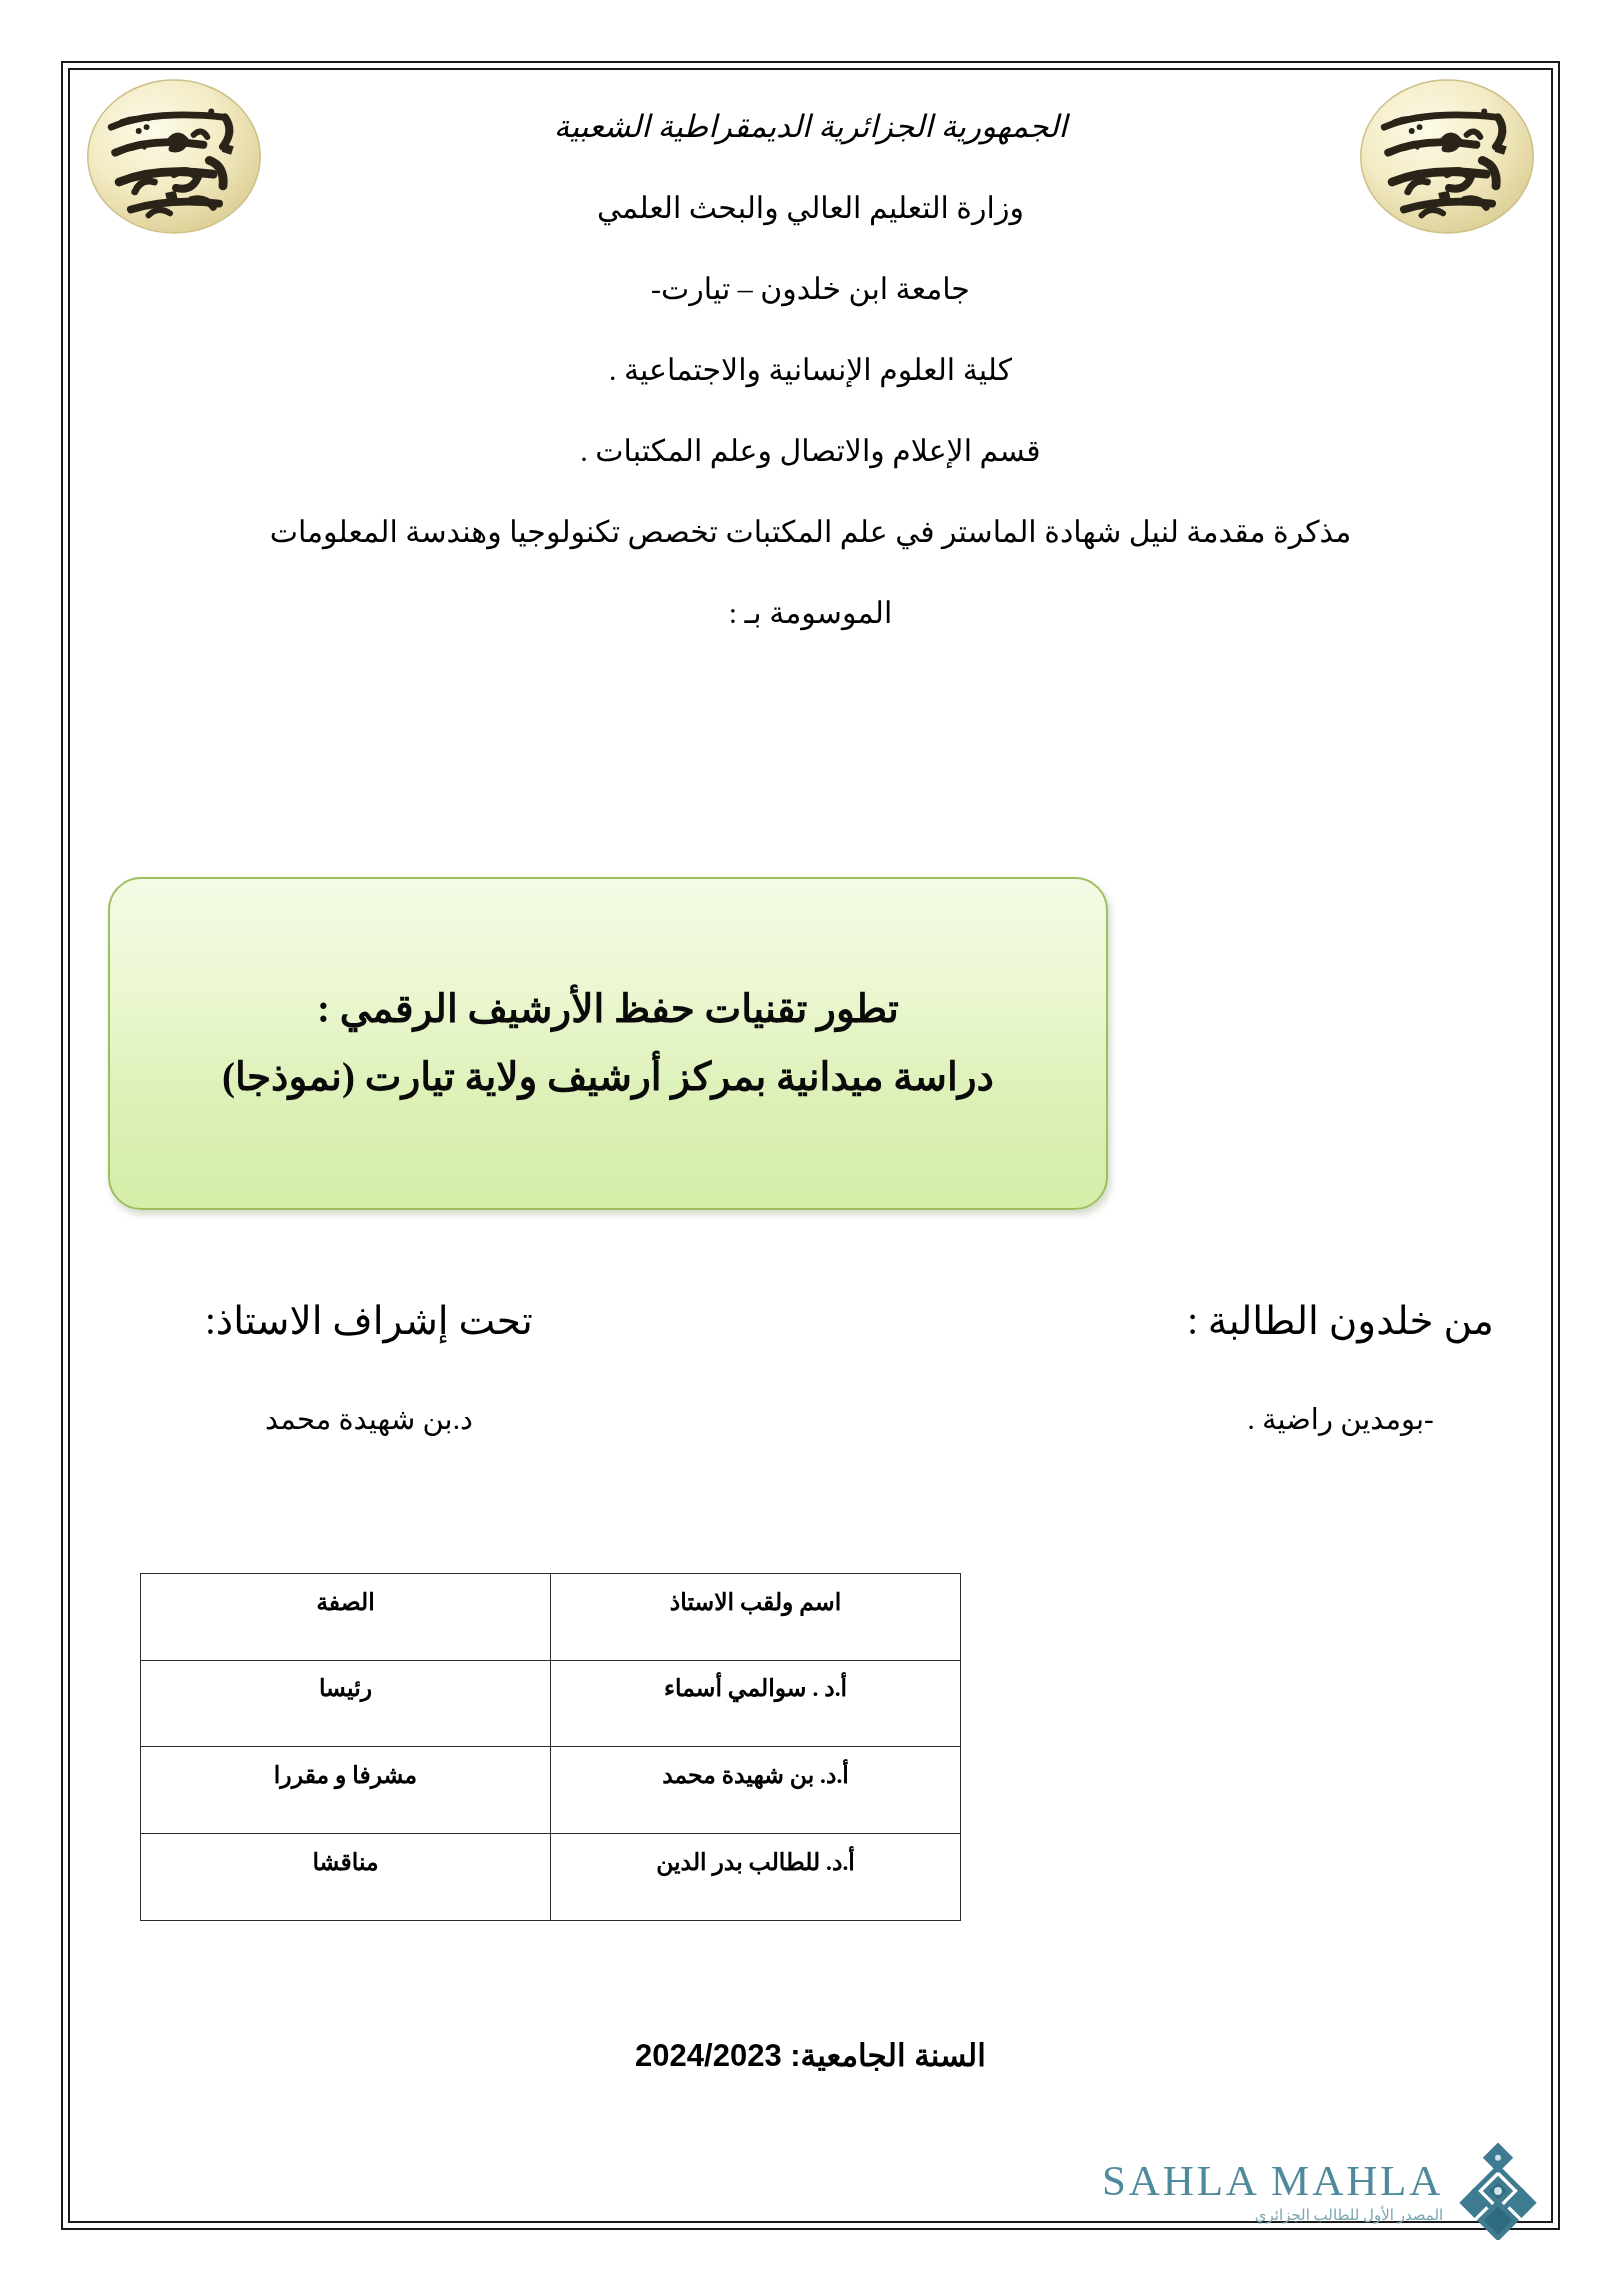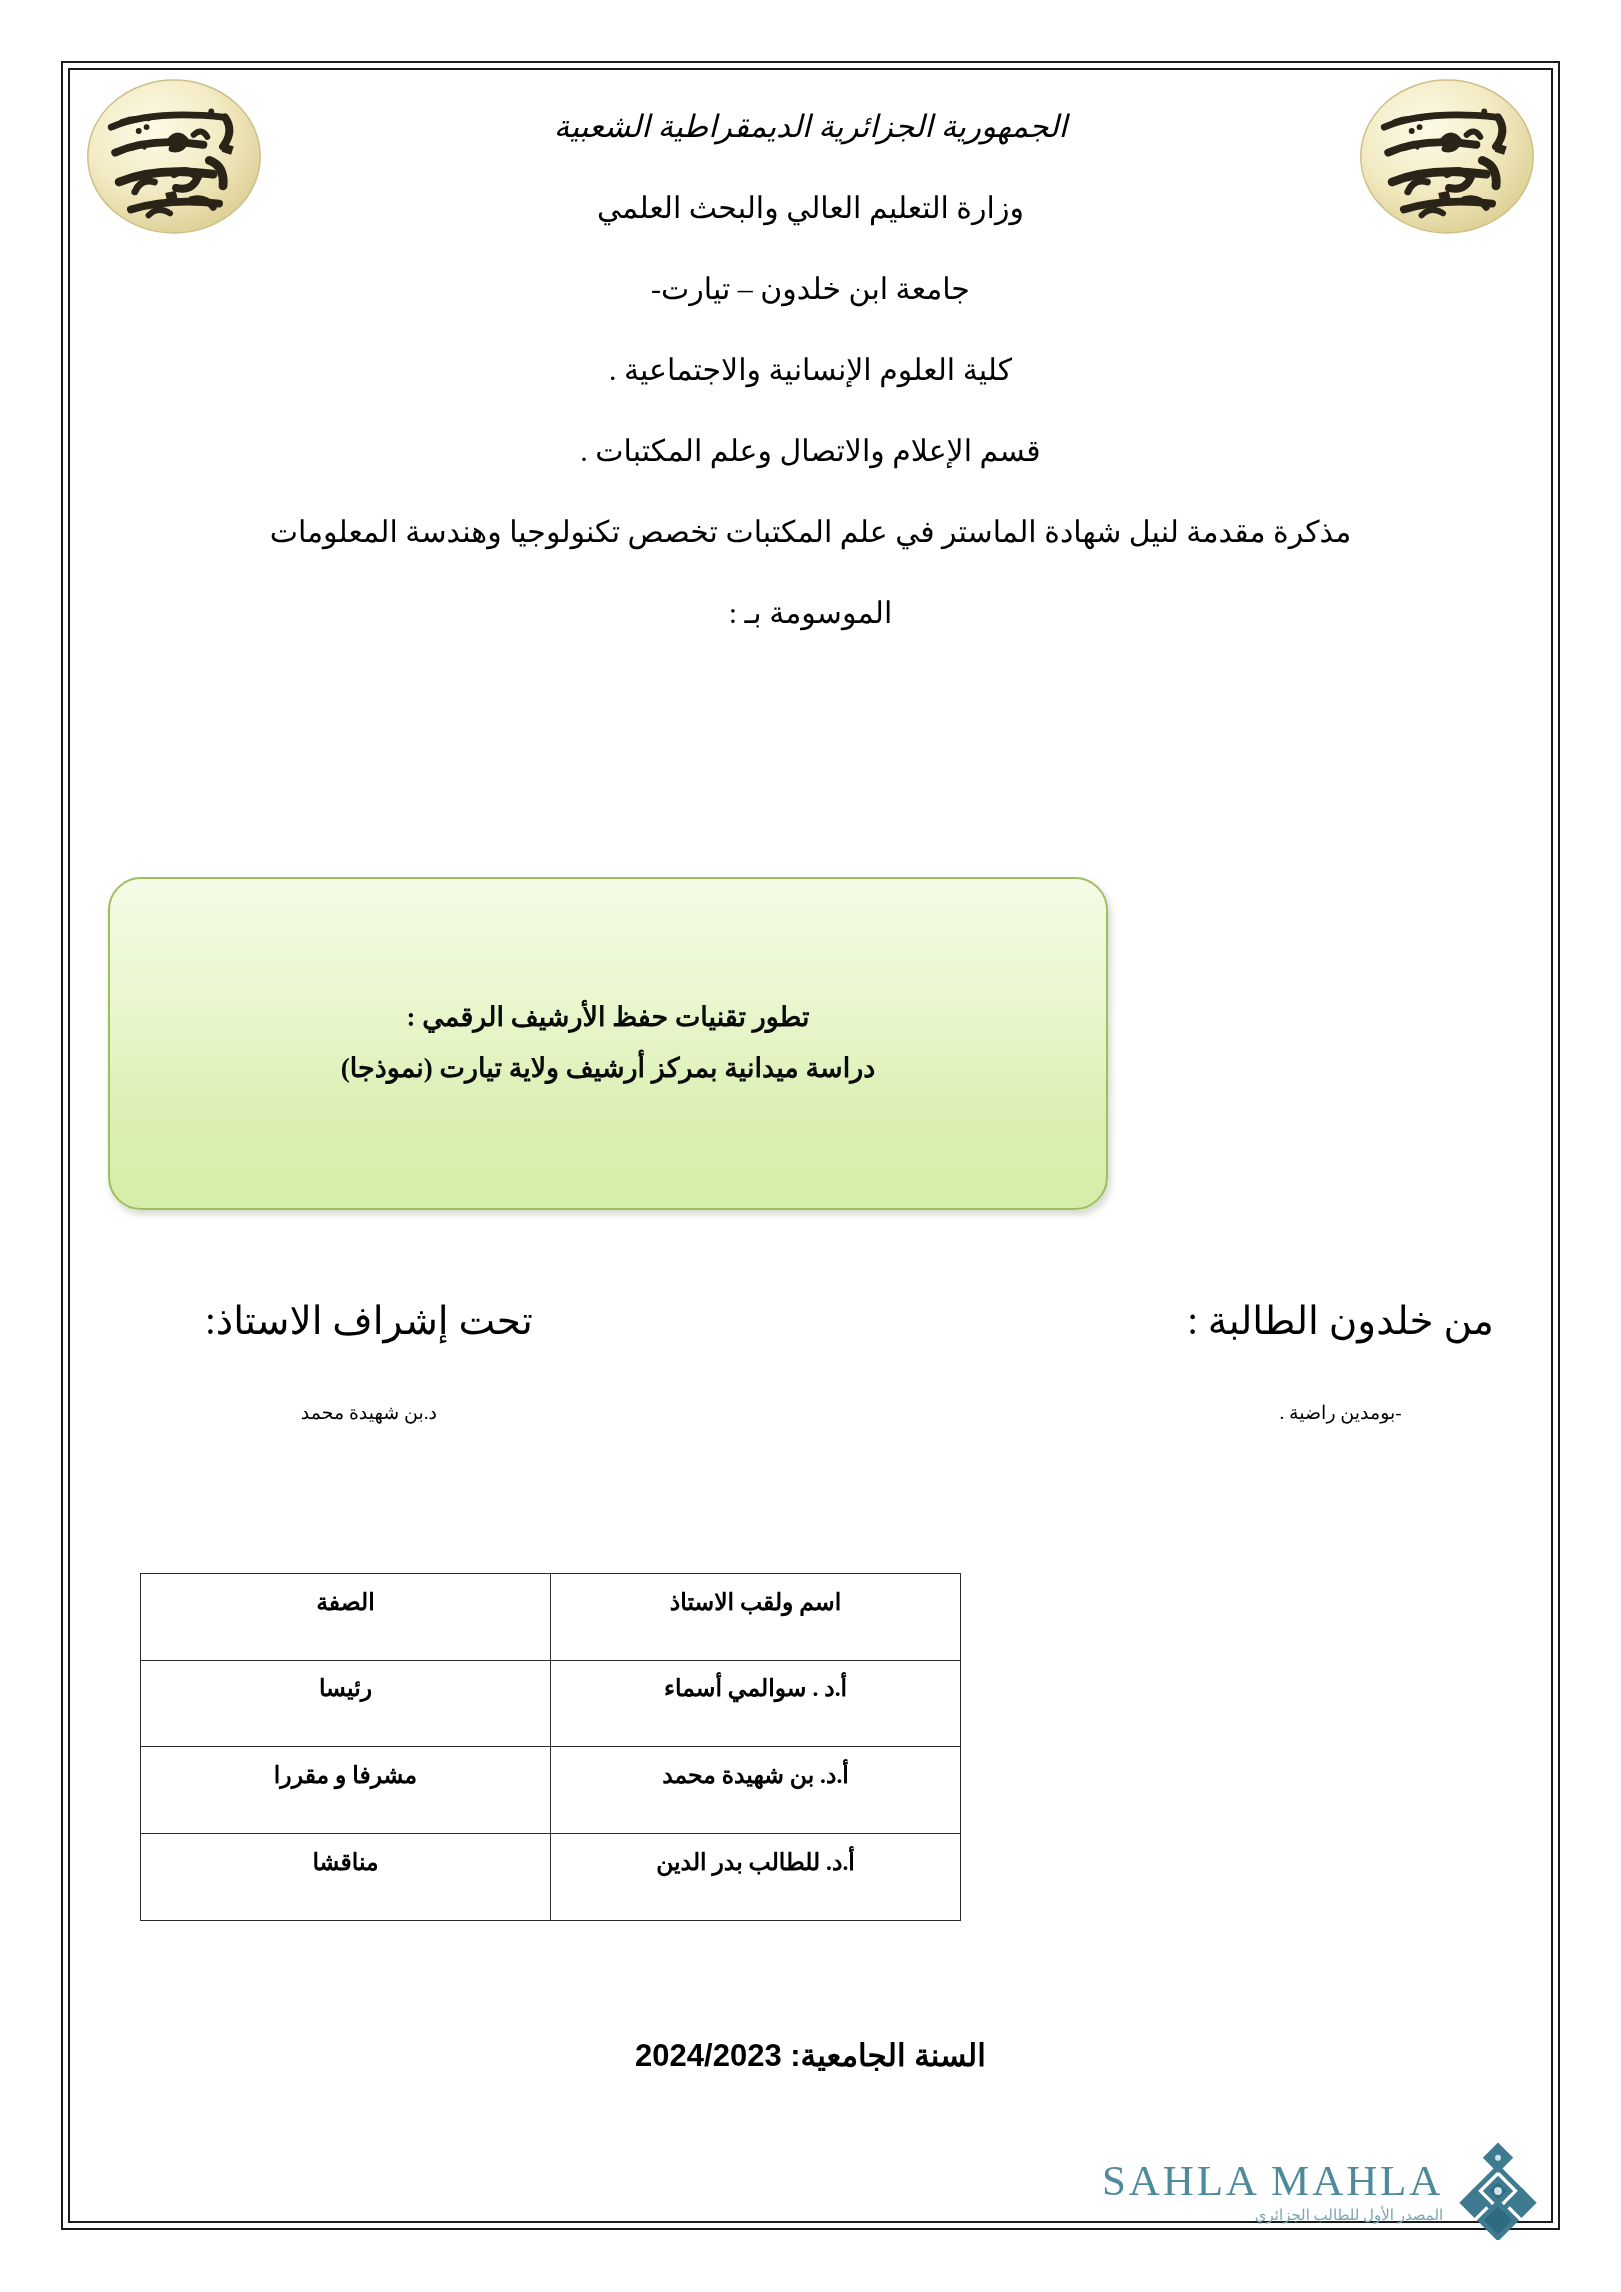--- a/index.html
+++ b/index.html
@@ -84,21 +84,21 @@
     background: linear-gradient(to bottom, #f4fbe6 0%, #eaf7d0 35%, #dcf0b5 70%, #d4eda8 100%);
     box-shadow: 2.9px 4.9px 6.9px rgba(120,140,90,0.30);
     box-sizing: border-box;
     display: flex;
     flex-direction: column;
     align-items: center;
     justify-content: center;
     direction: rtl;
   }
   .title-line {
-    font-size: 27px;
+    font-size: 39px;
     font-weight: bold;
     color: #0a0a0a;
     line-height: 1.45;
     text-align: center;
     white-space: nowrap;
     margin: 5.9px 0;
   }
 
   
   .people-row {
@@ -111,21 +111,21 @@
     justify-content: space-between;
   }
   .people-col { text-align: center; }
   .people-col .label {
     font-size: 39px;
     color: #000;
     line-height: 1.3;
     white-space: nowrap;
   }
   .people-col .value {
-    font-size: 19px;
+    font-size: 29px;
     color: #000;
     line-height: 1.3;
     margin-top: 54px;
     white-space: nowrap;
   }
   .people-col.student { margin-left: 0; }
   .people-col.supervisor { margin-right: 0; padding-left: 78px; }
 
   
   .jury-heading {

